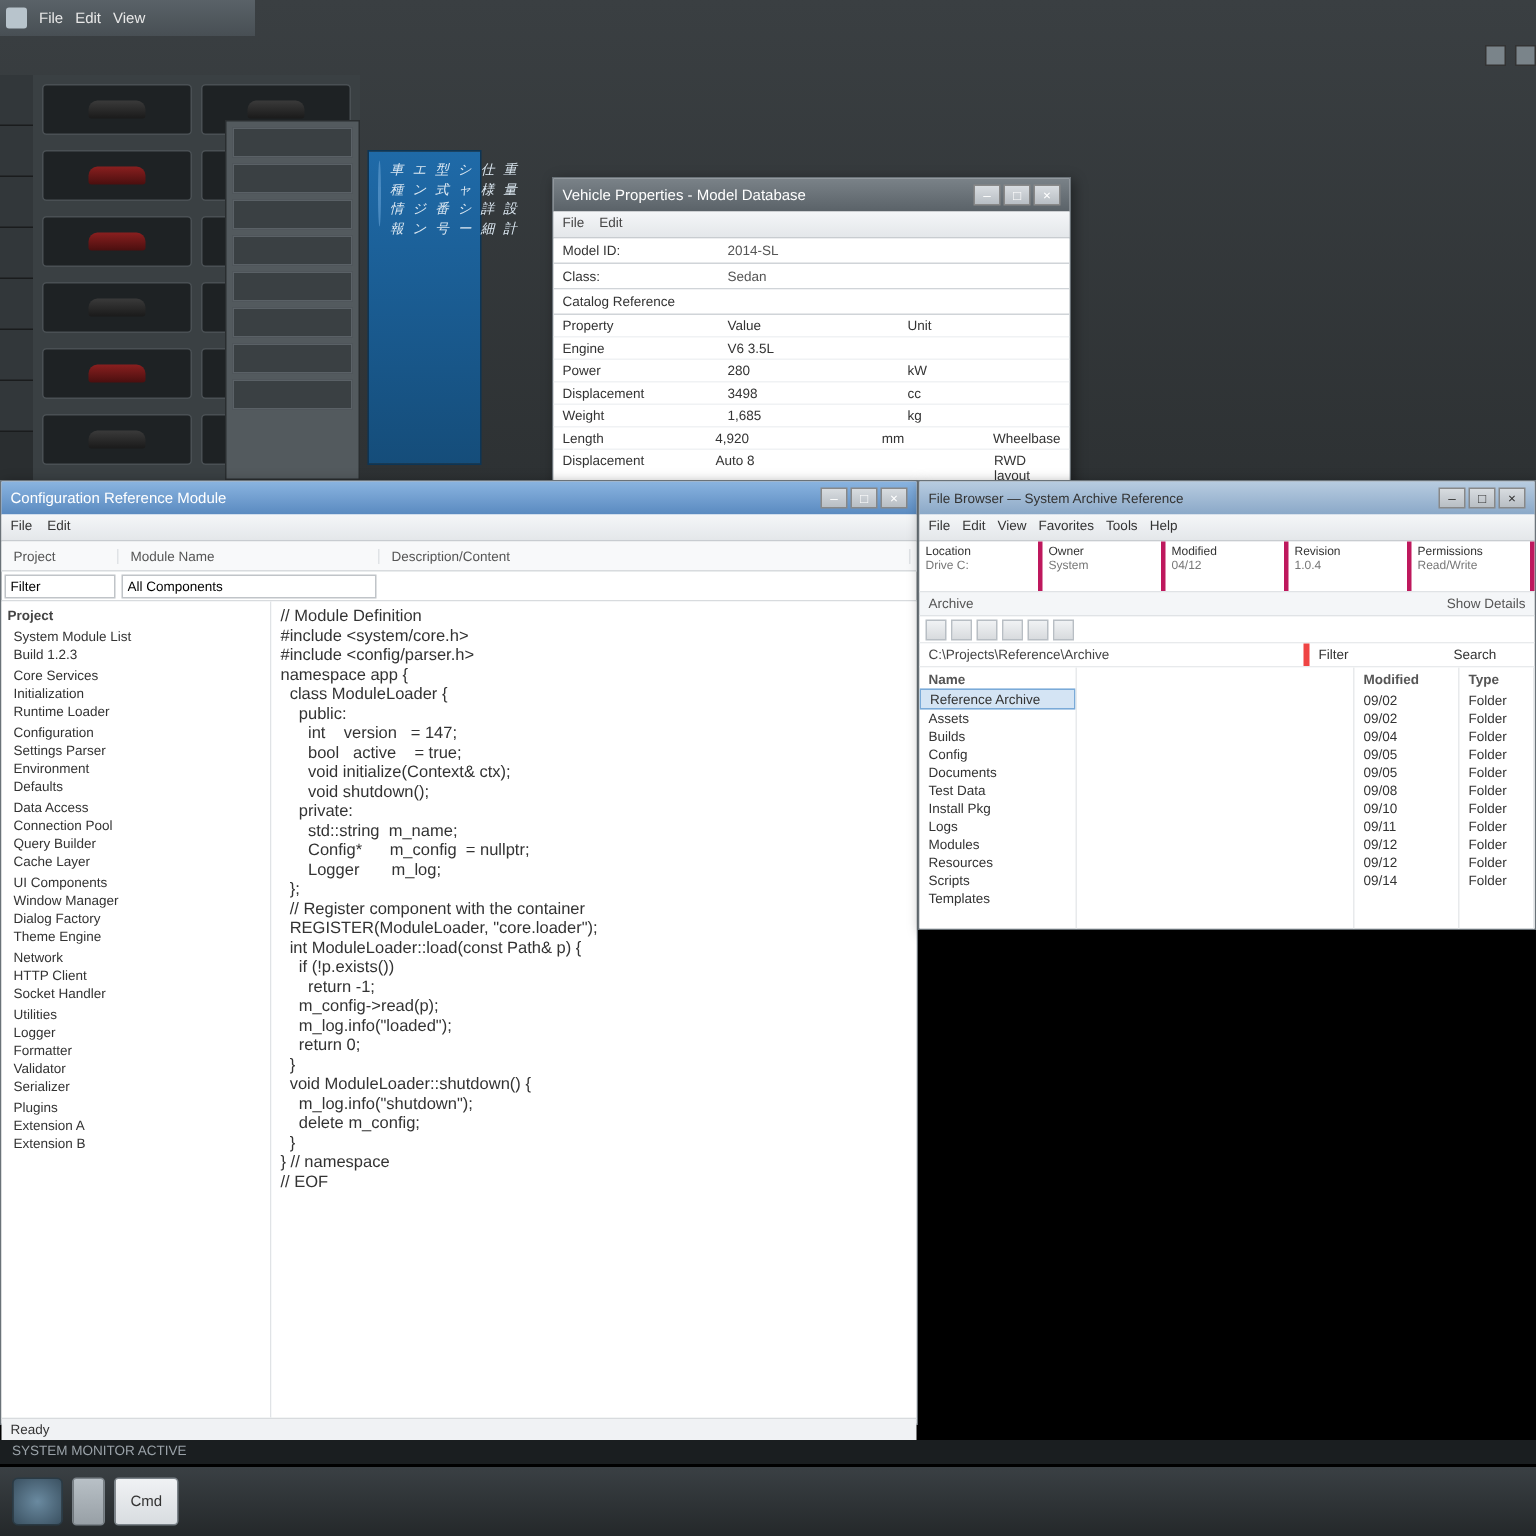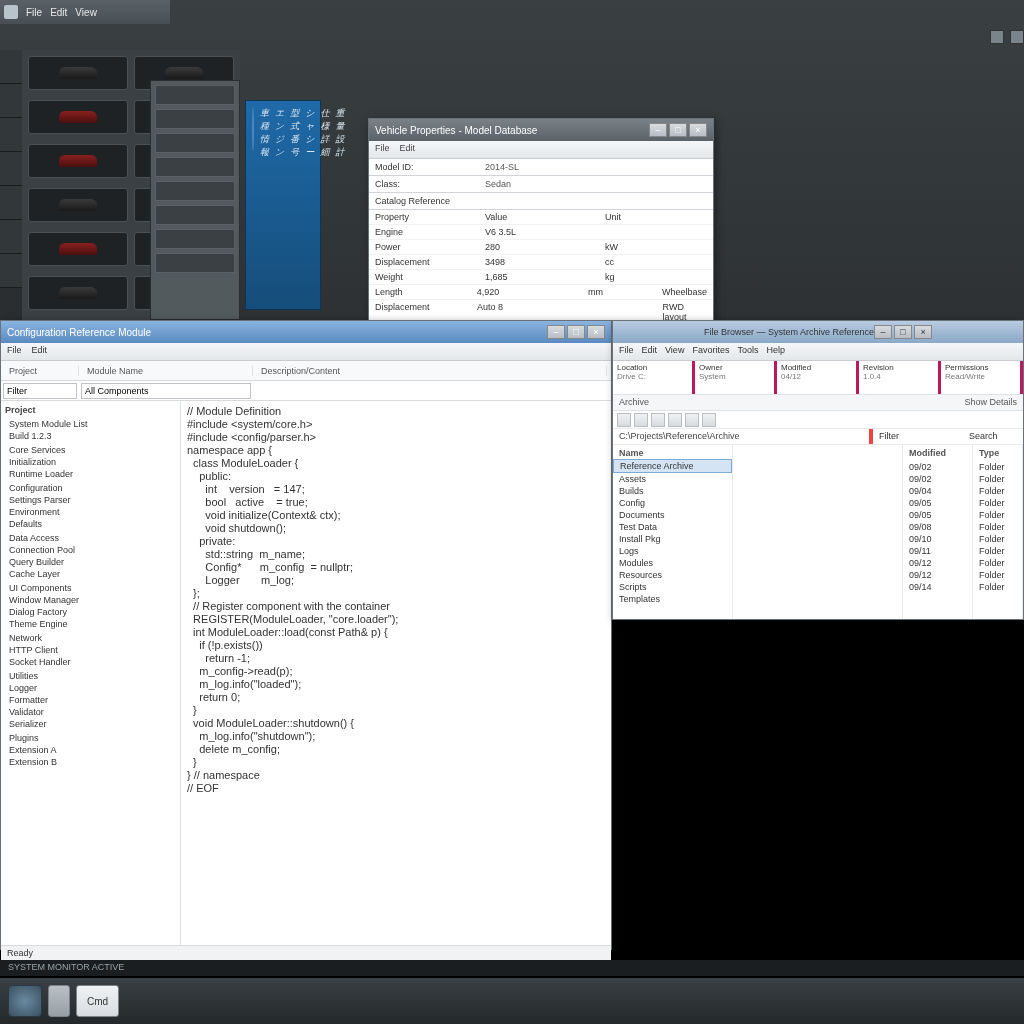--- a/index.html
+++ b/index.html
@@ -57,37 +57,37 @@
 .win-main .body { display: flex; height: 544px; }
 .win-main .left-tree { width: 180px; border-right: 1px solid #e0e3e6; padding: 4px; font-size: 9px; background: #fff; overflow: hidden; }
 .win-main .left-tree .hd { font-weight: bold; margin-bottom: 3px; color: #444; }
 .win-main .left-tree .itm { padding: 1px 0 1px 4px; color: #333; white-space: nowrap; }
 .win-main .code { flex: 1; padding: 4px 6px; font-family: Consolas, monospace; font-size: 11px; color: #333; background: #fff; overflow: hidden; }
 .win-main .code .ln { white-space: pre; padding: 0; line-height: 13px; }
 .win-main .status { height: 16px; background: #f0f2f4; border-top: 1px solid #d8dbde; padding: 2px 6px; font-size: 9px; }
 
 
 .win-expl { left: 612px; top: 320px; width: 412px; height: 300px; }
-.win-expl .win-title { background: linear-gradient(#b8cce0, #8aa8c8); color: #333; font-size: 9px; justify-content: center; }
+.win-expl .win-title { background: linear-gradient(#b8cce0, #8aa8c8); color: #333; font-size: 9px; }
 .win-expl .menubar { height: 18px; background: linear-gradient(#f4f6f8, #e4e7ea); border-bottom: 1px solid #c8ccd0; display: flex; gap: 8px; padding: 2px 6px; font-size: 9px; }
 .win-expl .hdr { height: 34px; background: #fff; border-bottom: 1px solid #e0e3e6; display: grid; grid-template-columns: repeat(5, 1fr); font-size: 8px; }
 .win-expl .hdr .c { padding: 2px 4px; border-right: 3px solid #be185d; }
 .win-expl .hdr .c .l1 { color: #333; }
 .win-expl .hdr .c .l2 { color: #777; }
 .win-expl .subhdr { height: 16px; background: #f4f6f8; border-bottom: 1px solid #e0e3e6; padding: 2px 6px; font-size: 9px; color: #555; display: flex; justify-content: space-between; }
 .win-expl .toolbar2 { height: 18px; background: #fff; border-bottom: 1px solid #e8eaec; display: flex; align-items: center; padding: 0 4px; gap: 3px; }
 .win-expl .toolbar2 .b { width: 14px; height: 14px; background: linear-gradient(#f0f2f4, #d8dbde); border: 1px solid #b8bec4; }
 .win-expl .crumb { height: 16px; background: #fff; border-bottom: 1px solid #e8eaec; display: flex; font-size: 9px; }
 .win-expl .crumb .addr { flex: 1; padding: 2px 6px; border-right: 4px solid #ef4444; color: #444; }
 .win-expl .crumb .fl { width: 90px; padding: 2px 6px; }
 .win-expl .crumb .sr { width: 60px; padding: 2px 6px; }
 .win-expl .list-body { display: flex; height: 174px; background: #fff; }
 .win-expl .list-col { border-right: 1px solid #e8eaec; padding: 2px 0; overflow: hidden; }
 .win-expl .list-col .li { padding: 1px 6px; font-size: 9px; white-space: nowrap; }
-.win-expl .list-col.main { width: 120px; }
+.win-expl .list-col.main { width: 105px; }
 .win-expl .list-col.main .li.sel { background: #d4e4f4; border: 1px solid #7aaad8; }
 .win-expl .list-col.mid { flex: 1; }
 .win-expl .list-col.dates { width: 70px; }
 .win-expl .list-col.types { width: 50px; }
 
 
 .task-strip { position: absolute; left: 0; bottom: 48px; width: 1024px; height: 16px; background: #1a1e20; color: #9aa2a8; font-size: 9px; padding: 2px 8px; }
 .taskbar { position: absolute; left: 0; bottom: 0; width: 1024px; height: 46px; background: linear-gradient(#3a4044, #24282a); display: flex; align-items: center; padding: 0 8px; gap: 6px; }
 .taskbar .start { width: 34px; height: 32px; background: radial-gradient(#6a8aa0, #3a5060); border-radius: 4px; border: 1px solid #2a3a44; }
 .taskbar .app { height: 32px; padding: 0 10px; background: linear-gradient(#b8c0c6, #98a0a6); border: 1px solid #7a8288; border-radius: 3px; display: flex; align-items: center; font-size: 10px; color: #333; }

